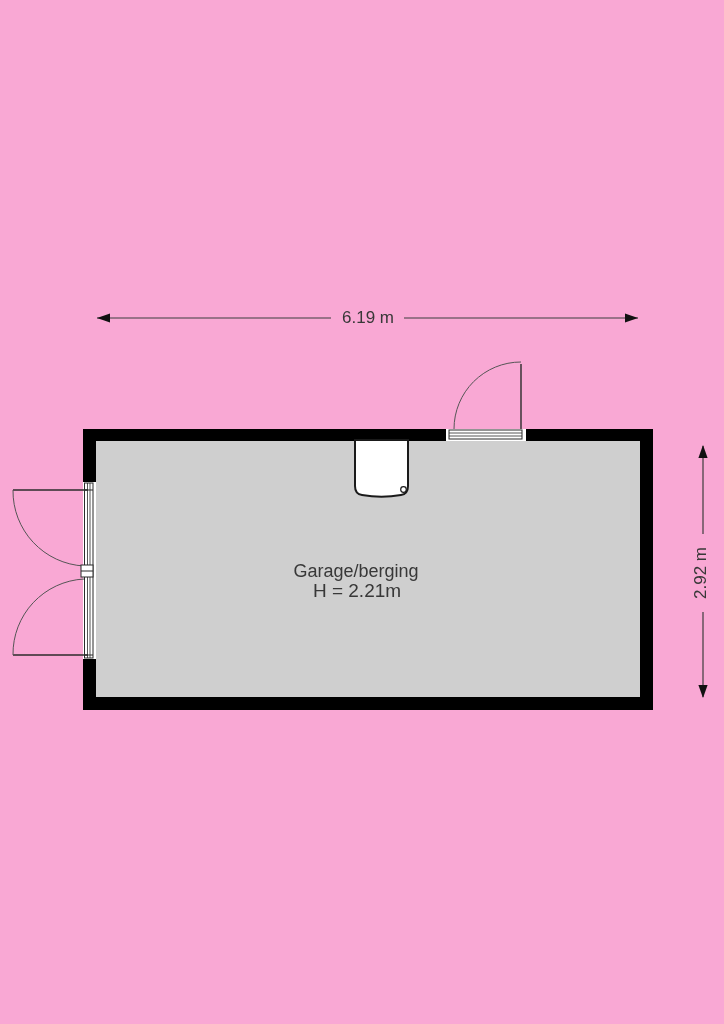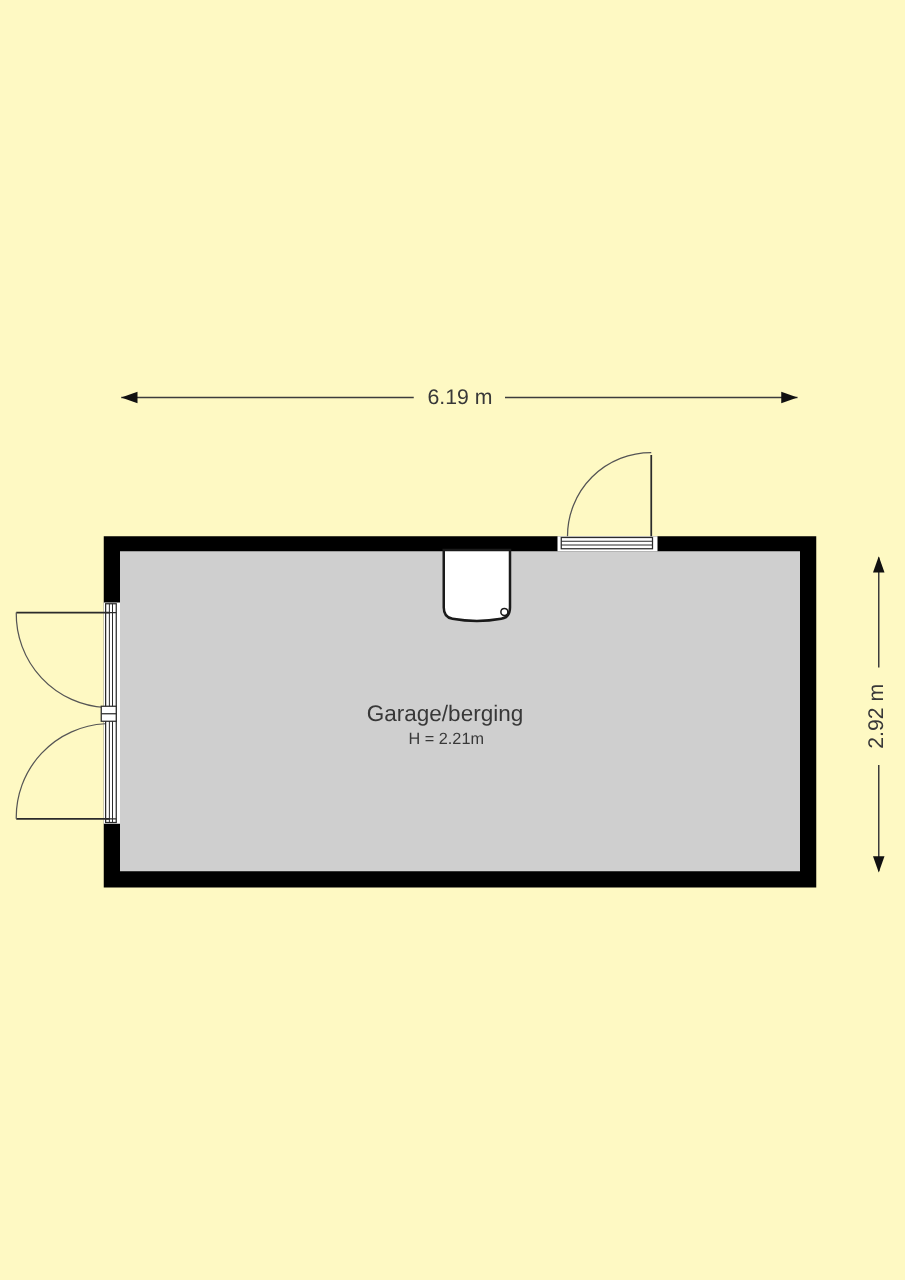--- a/index.html
+++ b/index.html
@@ -1,20 +1,20 @@
 <!DOCTYPE html>
 <html><head>
 <meta charset="utf-8">
 <style>
   html, body { margin: 0; padding: 0; background: #ffffff; }
   .canvas {
     position: relative;
     width: 724px;
     height: 1024px;
-    background: #fef9c3;
+    background: #f9a8d4;
     overflow: hidden;
     font-family: "Liberation Sans", sans-serif;
     color: #383838;
   }
   .abs { position: absolute; }
 
   
   .wall-outer  { left: 83px;  top: 429px; width: 570px; height: 281px; background: #000000; }
   .floor       { left: 96px;  top: 441px; width: 544px; height: 256px; background: #cfcfcf; }
   .opening-top { left: 446px; top: 429px; width: 80px;  height: 12px;  background: #ffffff; }
@@ -22,21 +22,21 @@
 
   
   svg.lines { position: absolute; left: 0; top: 0; }
 
   
   .label { position: absolute; white-space: nowrap; }
   .dim-label  { font-size: 17px; color: #383838; }
   .dim-w { left: 368px; top: 318px; transform: translate(-50%, -50%); }
   .dim-h { left: 701px; top: 573px; transform: translate(-50%, -50%) rotate(-90deg); }
   .room-name   { left: 356px; top: 571px; transform: translate(-50%, -50%); font-size: 18px; }
-  .room-height { left: 357px; top: 591px; transform: translate(-50%, -50%); font-size: 13px; }
+  .room-height { left: 357px; top: 591px; transform: translate(-50%, -50%); font-size: 19px; }
 </style>
 </head>
 <body>
 
 <div class="canvas">
 
   <div class="abs wall-outer"></div>
   <div class="abs floor"></div>
   <div class="abs opening-top"></div>
   <div class="abs opening-left"></div>

